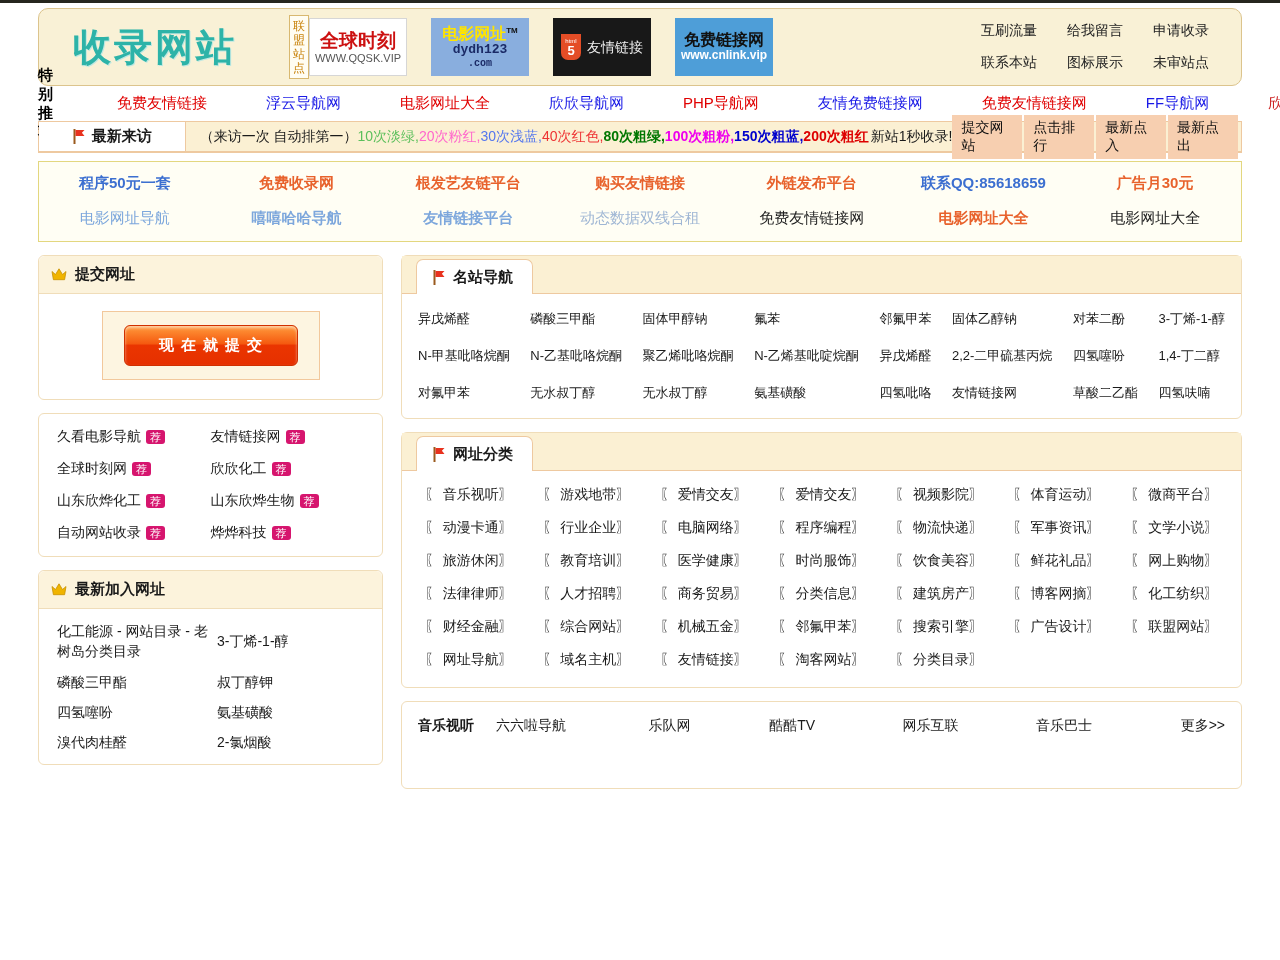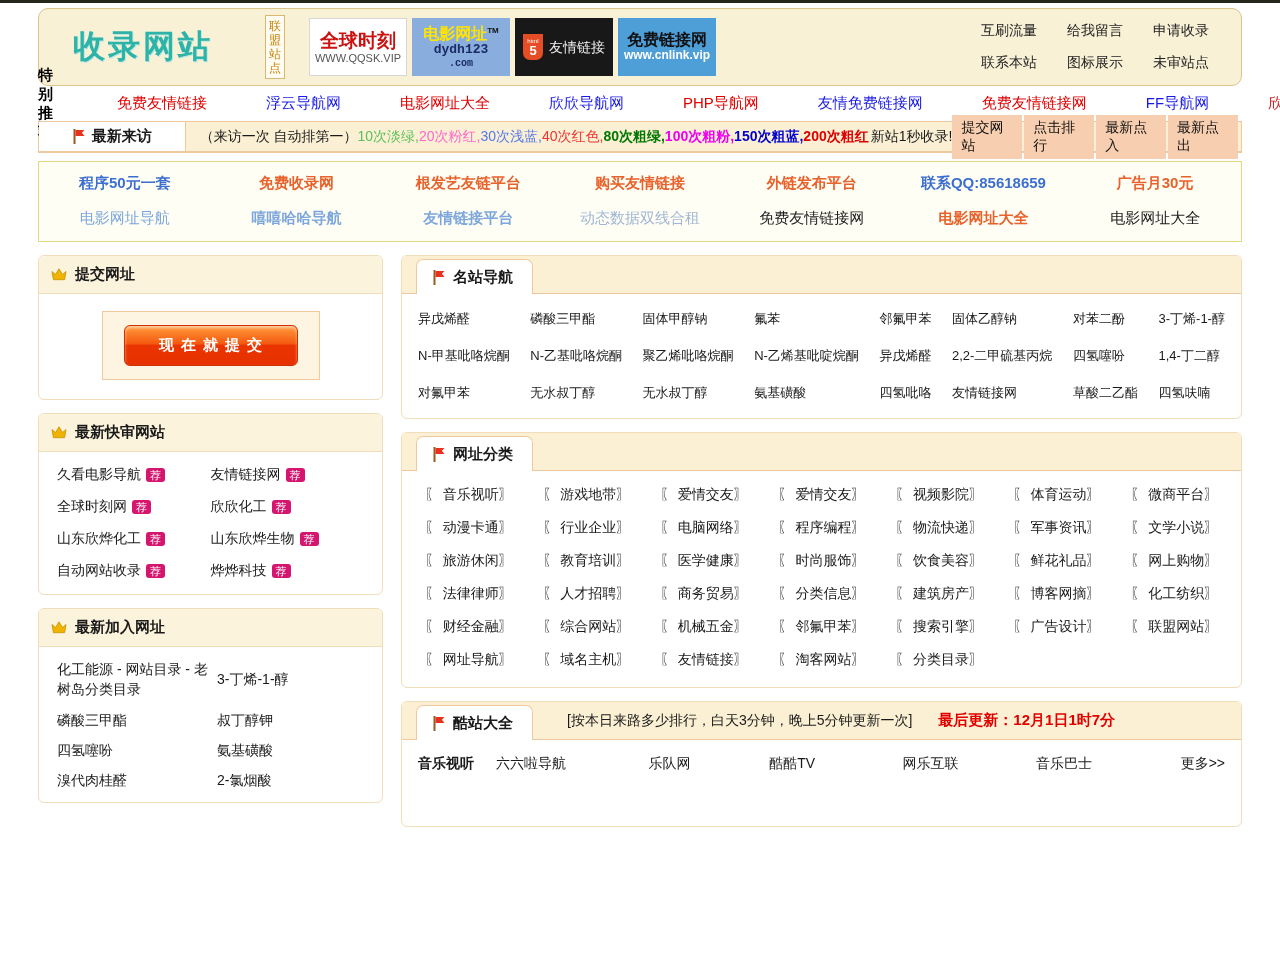--- a/index.html
+++ b/index.html
@@ -14,26 +14,26 @@
   body{width:1280px;height:960px;overflow:hidden;background:#fff;
        font-family:"Liberation Sans","DejaVu Sans",sans-serif;color:#1a1a1a;}
   a{text-decoration:none;color:#1a1a1a;cursor:pointer;}
   .topstrip{height:3px;background:var(--topstrip);}
   .wrap{margin:0 38px;width:1204px;}
 
   
   .header{margin-top:5px;height:78px;background:var(--header-bg);
           border:1px solid var(--header-border);border-radius:10px;
           display:flex;align-items:center;padding:0 26px 0 34px;}
-  .logo{font-size:32px;font-weight:bold;color:var(--logo-color);letter-spacing:3px;
+  .logo{font-size:38px;font-weight:bold;color:var(--logo-color);letter-spacing:3px;
         text-shadow:1px 1px 0 #bfe8e2;white-space:nowrap;}
   .union{margin-left:52px;background:#fffdf2;border:1px solid #d8b870;color:#c8820a;
          font-size:12px;line-height:14px;padding:3px 3px;width:20px;text-align:center;
          word-break:break-all;}
-  .banners{display:flex;gap:5px;margin-left:12px;padding-left:12px;}
+  .banners{display:flex;gap:24px;}
   .banner{width:98px;height:58px;display:flex;flex-direction:column;justify-content:center;
           align-items:center;text-align:center;overflow:hidden;line-height:1.15;}
   .b-qqsk{background:#fff;border:1px solid #d6d6d6;}
   .b-qqsk .t{color:#cc1111;font-weight:bold;font-size:19px;}
   .b-qqsk .u{color:#555;font-size:11px;}
   .b-dydh{background:#89aede;}
   .b-dydh .t{color:#ffe400;font-weight:bold;font-size:16px;white-space:nowrap;}
   .b-dydh .tm{color:#111;font-size:8px;font-weight:bold;vertical-align:super;}
   .b-dydh .u{color:#1a2a66;font-weight:bold;font-size:13px;font-family:"Liberation Mono","DejaVu Sans Mono",monospace;}
   .b-h5{background:#181818;flex-direction:row;gap:6px;}
@@ -242,28 +242,20 @@
           <span>提交网址</span>
         </div>
         <div class="submit-body">
           <div class="submit-inner">
             <button class="submit-btn">现在就提交</button>
           </div>
         </div>
       </div>
 
       <div class="panel">
-        <div class="sechead">
-          <span class="crown-icon">
-            <svg width="16" height="13" viewBox="0 0 16 13">
-                <path d="M1 3.5l3.5 3L8 .8l3.5 5.7L15 3.5l-1.4 8.2H2.4z" fill="#f0b400" stroke="#c89000" stroke-width=".8"></path>
-              </svg>
-          </span>
-          <span>最新快审网站</span>
-        </div>
         <div class="fast-body">
 
             <span><a>久看电影导航</a><i class="badge">荐</i></span>
 
             <span><a>友情链接网</a><i class="badge">荐</i></span>
 
             <span><a>全球时刻网</a><i class="badge">荐</i></span>
 
             <span><a>欣欣化工</a><i class="badge">荐</i></span>
 
@@ -394,33 +386,20 @@
             <a>〖 联盟网站〗</a>
             <a>〖 网址导航〗</a>
             <a>〖 域名主机〗</a>
             <a>〖 友情链接〗</a>
             <a>〖 淘客网站〗</a>
             <a>〖 分类目录〗</a>
           </div>
       </div>
 
       <div class="panel">
-        <div class="tabhead">
-          <div class="tab">
-            <span class="flag-icon">
-              <svg width="13" height="15" viewBox="0 0 13 15">
-                  <rect x="1.5" y="0" width="2" height="15" fill="#9a5a1e"></rect>
-                  <path d="M3.5 1h9l-2.6 2.8L12.5 7h-9z" fill="#e8321e"></path>
-                </svg>
-            </span>
-            <span>酷站大全</span>
-          </div>
-          <span class="note">[按本日来路多少排行，白天3分钟，晚上5分钟更新一次]</span>
-          <span class="updated">最后更新：12月1日1时7分</span>
-        </div>
         <div class="cool-body">
           <div class="cool-row">
             <span class="cat">音乐视听</span>
             <span style="display:contents;">
               
             <a>六六啦导航</a><a>乐队网</a><a>酷酷TV</a><a>网乐互联</a><a>音乐巴士</a></span>
             <a class="more">更多&gt;&gt;</a>
           </div>
           <div class="cool-row">
 

